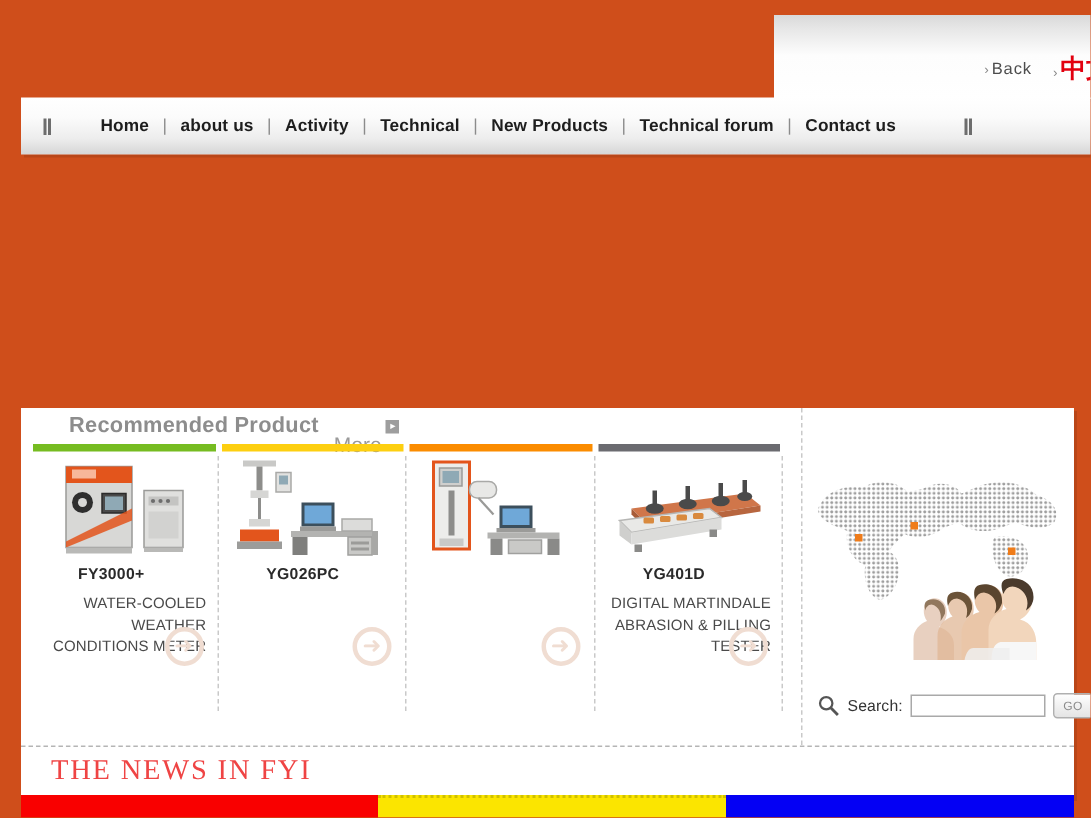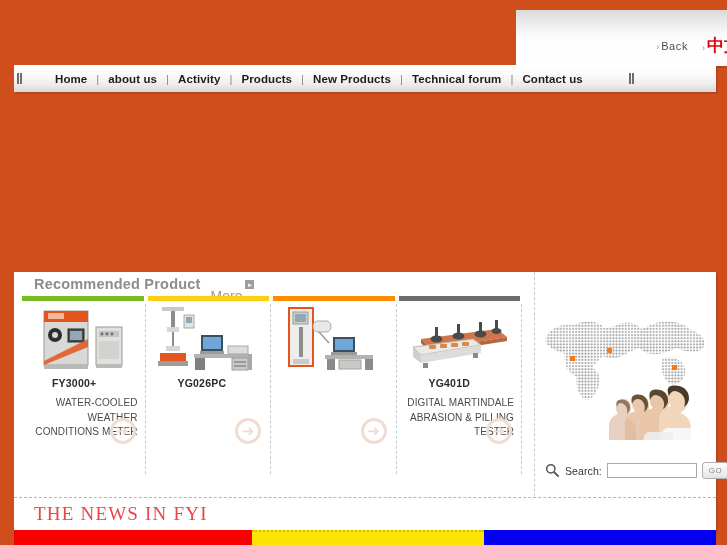--- a/index.html
+++ b/index.html
@@ -52,25 +52,26 @@
     color: #e2000f;
     font-weight: bold;
     font-size: 17px;
     cursor: pointer;
   }
 
   
   #navbar {
     position: absolute;
     left: 14px; top: 65px;
-    width: 702px; height: 27px;
+    width: 702px; height: 38px;
     background: linear-gradient(to bottom, #ffffff 0%, #fbfbfb 35%, #ededed 72%, #d6d6d6 100%);
     box-shadow: 2px 2px 0 rgba(0,0,0,0.10);
     display: flex;
     align-items: center;
+    padding-left: 12px;
   }
   .nav-tick {
     width: 2px; height: 11px;
     background: #6d6d6d;
     margin-left: 3px;
   }
   .nav-tick.second { margin-left: 1px; }
   #nav-items {
     display: flex;
     align-items: center;
@@ -101,21 +102,21 @@
     width: 702px; height: 260px;
     background: #ffffff;
     box-shadow: 2px 2px 0 rgba(0,0,0,0.10);
   }
 
   #section-head {
     position: relative;
     height: 24px;
     display: flex;
     align-items: center;
-    padding-left: 20px;
+    padding-left: 32px;
   }
   #section-title {
     font-size: 14.5px;
     font-weight: bold;
     color: #8d8d8d;
     letter-spacing: 0.2px;
   }
   #more-link {
     margin-left: 10px;
     display: flex;
@@ -336,21 +337,21 @@
 <div id="navbar">
   <div class="nav-tick"></div>
   <div class="nav-tick second"></div>
   <div id="nav-items">
     <span class="nav-item">Home</span>
     <span class="nav-sep">|</span>
     <span class="nav-item">about us</span>
     <span class="nav-sep">|</span>
     <span class="nav-item">Activity</span>
     <span class="nav-sep">|</span>
-    <span class="nav-item">Products</span>
+    <span class="nav-item">Technical</span>
     <span class="nav-sep">|</span>
     <span class="nav-item">New Products</span>
     <span class="nav-sep">|</span>
     <span class="nav-item">Technical forum</span>
     <span class="nav-sep">|</span>
     <span class="nav-item">Contact us</span>
   </div>
   <div id="nav-right-ticks">
     <div class="nav-tick"></div>
     <div class="nav-tick second"></div>

